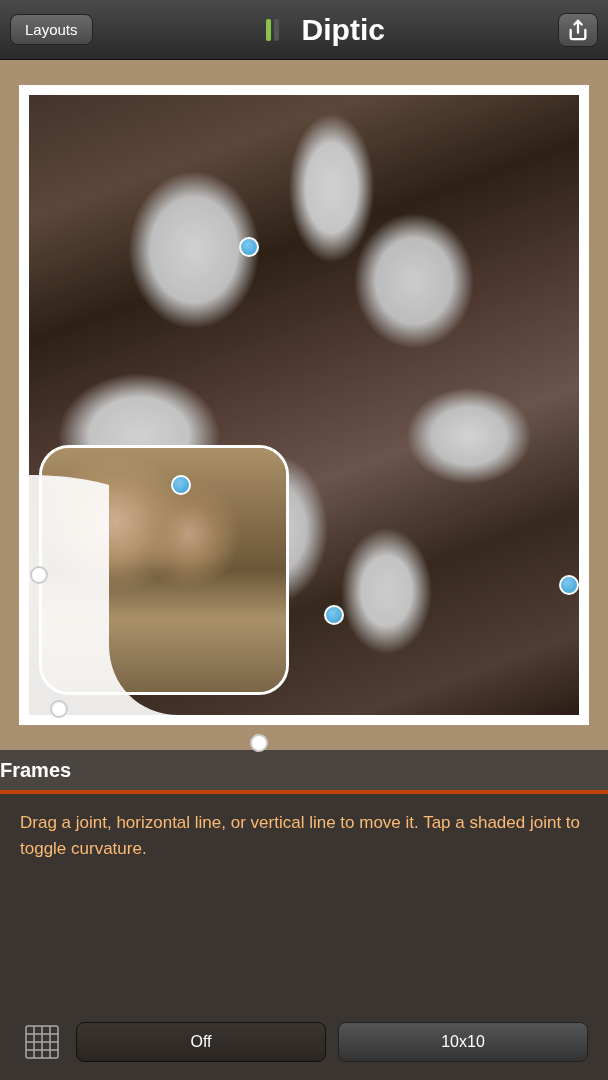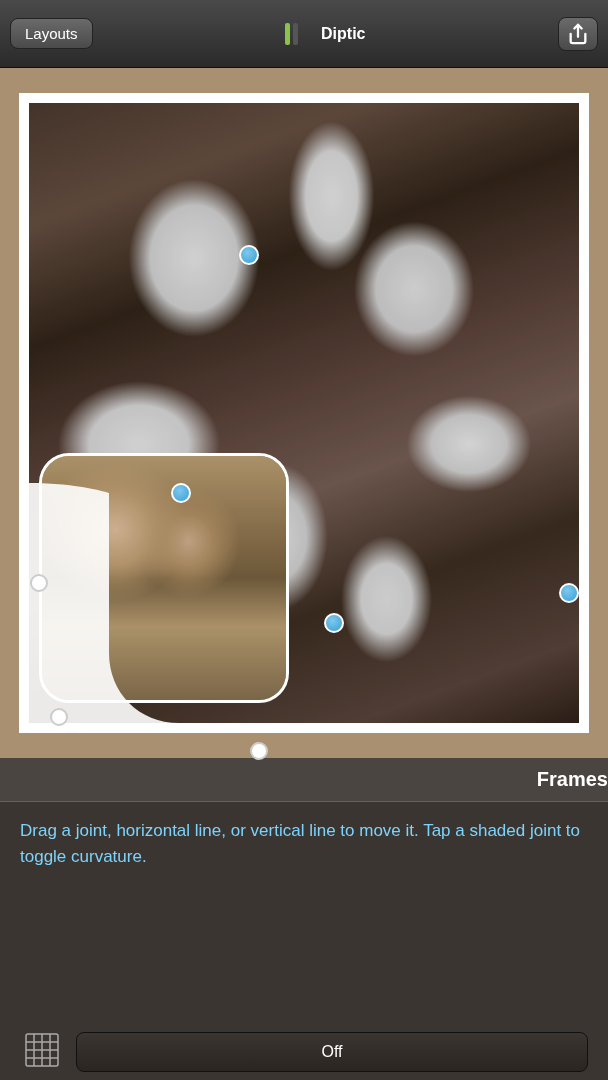--- a/index.html
+++ b/index.html
@@ -7,21 +7,21 @@
       width: 608px;
       height: 1080px;
       overflow: hidden;
       font-family: -apple-system, 'Helvetica Neue', Arial, sans-serif;
       background: #c8b89a;
     }
 
     
     .header {
       width: 608px;
-      height: 68px;
+      height: 60px;
       background: linear-gradient(to bottom, #4a4a4a, #2a2a2a);
       display: flex;
       align-items: center;
       justify-content: space-between;
       padding: 0 10px;
       border-bottom: 1px solid #111;
     }
     .header-layouts-btn {
       background: linear-gradient(to bottom, #6a6a6a, #4a4a4a);
       border: 1px solid #222;
@@ -166,40 +166,40 @@
       height: 330px;
       background: #3a3530;
       display: flex;
       flex-direction: column;
     }
     .frames-title-bar {
       background: #4a4540;
       height: 44px;
       display: flex;
       align-items: center;
-      justify-content: flex-end;
-      border-bottom: 1px solid #c2410c;
+      justify-content: flex-start;
+      border-bottom: 4px solid #c2410c;
     }
     .frames-title {
       color: #fff;
       font-size: 20px;
       font-weight: 600;
     }
     .instruction-area {
       padding: 16px 20px 12px;
       flex: 1;
     }
     .instruction-text {
-      color: #7dd3fc;
+      color: #fdba74;
       font-size: 17px;
       line-height: 1.5;
     }
     .grid-controls {
       display: flex;
-      align-items: flex-end;
+      align-items: center;
       padding: 8px 20px 16px;
       gap: 12px;
     }
     .grid-icon {
       width: 44px;
       height: 44px;
       display: flex;
       align-items: center;
       justify-content: center;
       color: #aaa;
@@ -228,21 +228,21 @@
     }
   </style>
 </head>
 <body>
 
 <div class="header">
   <button class="header-layouts-btn">Layouts</button>
   <div class="diptic-logo">
     <div class="diptic-bar-green"></div>
     <div class="diptic-bar-dark"></div>
-    <span style="color:#fff;font-size:16px;font-weight:600;margin-left:20px;">Diptic</span>
+    <span style="color:#fff;font-size:30px;font-weight:600;margin-left:20px;">Diptic</span>
   </div>
   <button class="share-btn">
     <svg width="22" height="22" viewBox="0 0 24 24" fill="none" stroke="white" stroke-width="2.5" stroke-linecap="round" stroke-linejoin="round">
       <path d="M4 12v8a2 2 0 0 0 2 2h12a2 2 0 0 0 2-2v-8"></path>
       <polyline points="16 6 12 2 8 6"></polyline>
       <line x1="12" y1="2" x2="12" y2="15"></line>
     </svg>
   </button>
 </div>
 
@@ -302,14 +302,17 @@
         <line x1="2" y1="18" x2="34" y2="18"></line>
         <line x1="2" y1="26" x2="34" y2="26"></line>
         <line x1="10" y1="2" x2="10" y2="34"></line>
         <line x1="18" y1="2" x2="18" y2="34"></line>
         <line x1="26" y1="2" x2="26" y2="34"></line>
       </svg>
     </div>
     <button class="grid-btn active">
       <span>Off</span>
     </button>
+    <button class="grid-btn">
+      <span>10x10</span>
+    </button>
   </div>
 </div>
 
 </body></html>

